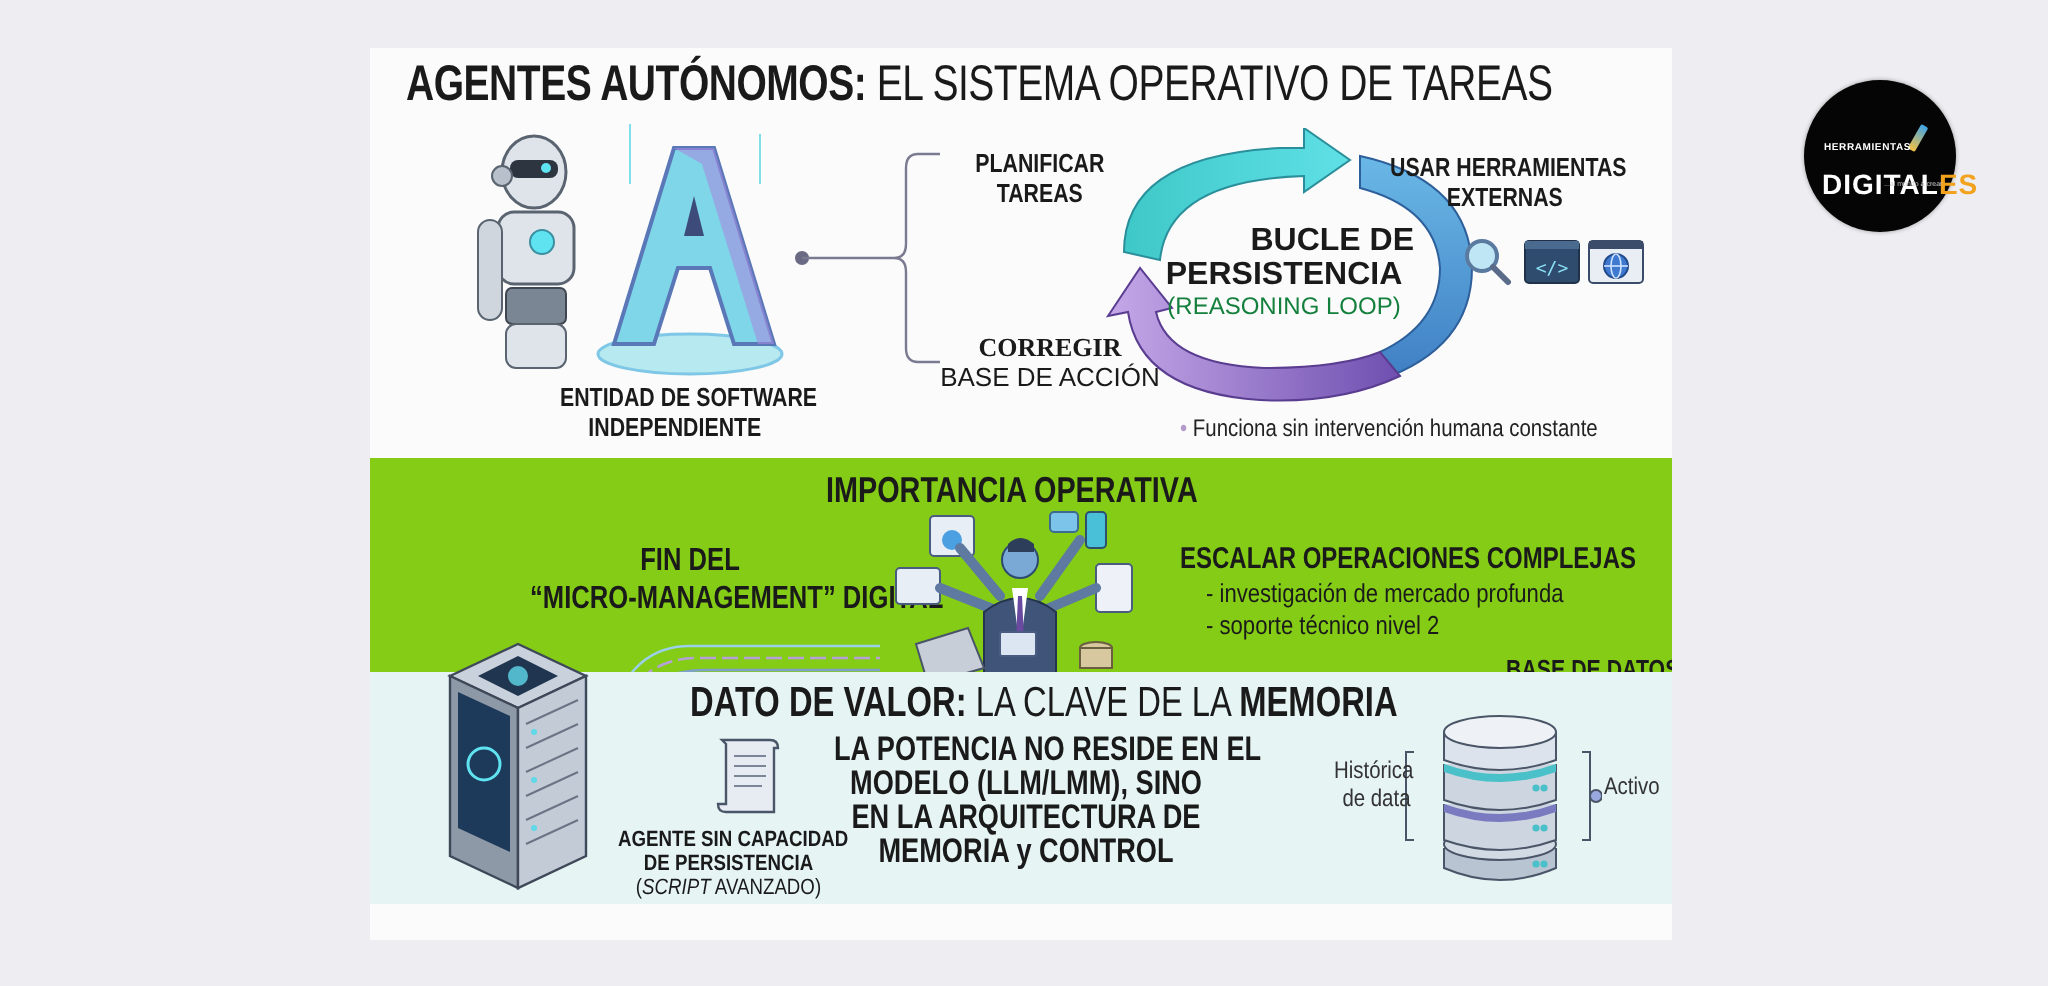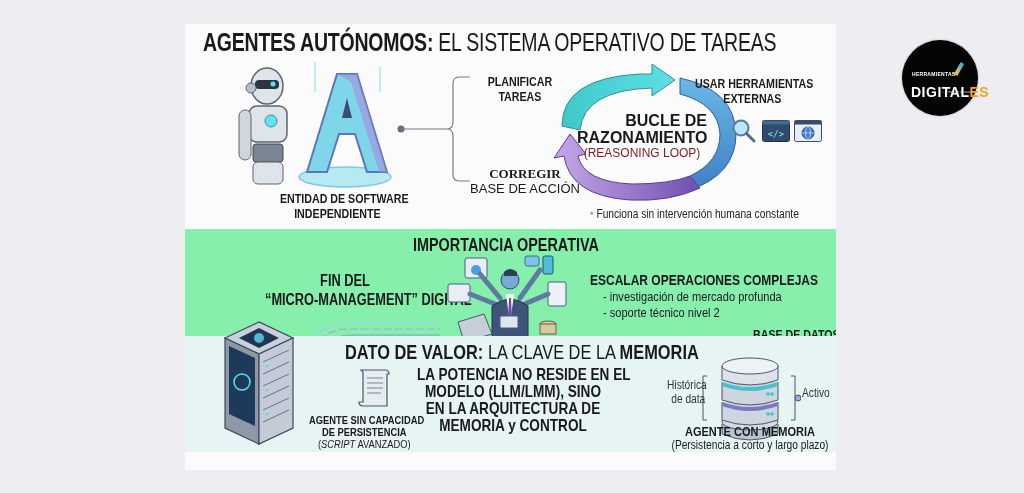--- a/index.html
+++ b/index.html
@@ -1,20 +1,20 @@
 <!DOCTYPE html>
 <html><head>
 <meta charset="utf-8">
 <style>
   * { box-sizing: border-box; margin: 0; padding: 0; }
   html, body { width: 1024px; height: 493px; overflow: hidden; }
   body { background: #eeedf2; font-family: "Liberation Sans", sans-serif; position: relative; color: #1a1a1a; }
   .card { position: absolute; left: 185px; top: 24px; width: 651px; height: 446px; background: #fbfbfc; overflow: hidden; }
   .sec1 { position: absolute; left: 0; top: 0; width: 651px; height: 205px; background: #fbfbfc; }
-  .sec2 { position: absolute; left: 0; top: 205px; width: 651px; height: 125px; background: #86efac; }
+  .sec2 { position: absolute; left: 0; top: 205px; width: 651px; height: 125px; background: #84cc16; }
   .sec3 { position: absolute; left: 0; top: 312px; width: 651px; height: 116px; background: #e6f4f4; }
   .cond { font-family: "Liberation Sans", sans-serif; transform-origin: left top; display: inline-block; white-space: nowrap; }
   .abs { position: absolute; }
   .b { font-weight: bold; }
   .title { left: 18px; top: 4px; font-size: 25px; transform: scaleX(0.78); letter-spacing: -0.3px; }
   .title .thin { font-weight: normal; }
   .h2 { font-size: 18px; font-weight: bold; transform: scaleX(0.8); }
   .lbl { font-size: 13px; font-weight: bold; transform: scaleX(0.82); text-align: center; line-height: 15px; }
   .sm { font-size: 12px; transform: scaleX(0.85); line-height: 14px; }
   .center { text-align: center; }
@@ -90,22 +90,22 @@
           <stop offset="0" stop-color="#6f4fb0"></stop>
             <stop offset="1" stop-color="#c5a8e8"></stop>
         </linearGradient>
       </defs>
       <path d="M22 62 Q22 14 100 10 L112 10 L112 0 L135 16 L112 32 L112 24 Q44 26 40 66 Z" fill="url(#g1)" stroke="#2a8f9a" stroke-width="1"></path>
       <path d="M140 14 Q195 26 196 70 Q196 110 150 126 L150 112 Q180 98 180 70 Q178 40 140 30 Z" fill="url(#g2)" stroke="#2d5f9a" stroke-width="1"></path>
       <path d="M160 124 Q130 138 90 136 Q30 132 24 92 L14 94 L30 70 L46 90 L38 92 Q44 118 92 120 Q130 120 150 112 Z" fill="url(#g3)" stroke="#5a3d90" stroke-width="1"></path>
     </svg>
     <div class="abs cond center" style="left:392px;top:88px;width:130px;">
       <div style="font-size:16px;font-weight:bold;line-height:17px;text-align:right;">BUCLE DE</div>
-      <div style="font-size:16px;font-weight:bold;line-height:17px;">RAZONAMIENTO</div>
-      <div style="font-size:12px;line-height:14px;color:#7f1d1d;">(REASONING LOOP)</div>
+      <div style="font-size:16px;font-weight:bold;line-height:17px;">PERSISTENCIA</div>
+      <div style="font-size:12px;line-height:14px;color:#15803d;">(REASONING LOOP)</div>
     </div>
 
     <div class="abs cond lbl" style="left:510px;top:52px;width:140px;">
       <div>USAR HERRAMIENTAS</div>
       <div>EXTERNAS</div>
     </div>
 
     <svg class="abs" style="left:546px;top:94px" width="26" height="26" viewBox="0 0 26 26">
       <circle cx="10" cy="10" r="7.5" fill="#bfe6f5" stroke="#5a7aa0" stroke-width="2"></circle>
       <line x1="15.5" y1="15.5" x2="23" y2="23" stroke="#5a6b8a" stroke-width="3" stroke-linecap="round"></line>
@@ -229,24 +229,20 @@
       <path d="M94 2 L98 2 L98 46 L94 46" fill="none" stroke="#4a5668" stroke-width="1"></path>
       <circle cx="101" cy="24" r="3" fill="#9aa8e0" stroke="#4a5668"></circle>
     </svg>
 
     <div class="abs cond sm" style="left:482px;top:42px;text-align:right;width:45px;color:#333;">
       <div>Histórica</div>
       <div>de data</div>
     </div>
     <div class="abs cond sm" style="left:617px;top:50px;color:#333;">Activo</div>
 
-    <div class="abs cond center" style="left:470px;top:88px;width:190px;">
-      <div class="b" style="font-size:13px;line-height:15px;transform:scaleX(0.85);">AGENTE CON MEMORIA</div>
-      <div style="font-size:12px;line-height:13px;transform:scaleX(0.85);">(Persistencia a corto y largo plazo)</div>
-    </div>
 
     <svg class="abs" style="left:30px;top:-20px" width="90" height="135" viewBox="0 0 90 135">
       <path d="M10 22 L44 6 L78 22 L44 38 Z" fill="#c9d2dc" stroke="#3e4858" stroke-width="1.2"></path>
       <path d="M24 22 L44 12 L64 22 L44 32 Z" fill="#1f3550"></path>
       <circle cx="44" cy="22" r="5" fill="#5fd8e8" opacity="0.8"></circle>
       <path d="M10 22 L44 38 L44 128 L10 112 Z" fill="#8e99a8" stroke="#3e4858" stroke-width="1.2"></path>
       <path d="M14 30 L40 42 L40 110 L14 98 Z" fill="#1e3a5a"></path>
       <circle cx="27" cy="66" r="8" fill="none" stroke="#5fe3f0" stroke-width="1.5"></circle>
       <path d="M44 38 L78 22 L78 112 L44 128 Z" fill="#c2cbd6" stroke="#3e4858" stroke-width="1.2"></path>
       <path d="M48 46 L74 34 M48 58 L74 46 M48 70 L74 58 M48 82 L74 70 M48 94 L74 82 M48 106 L74 94" stroke="#6a7484" stroke-width="1"></path>

